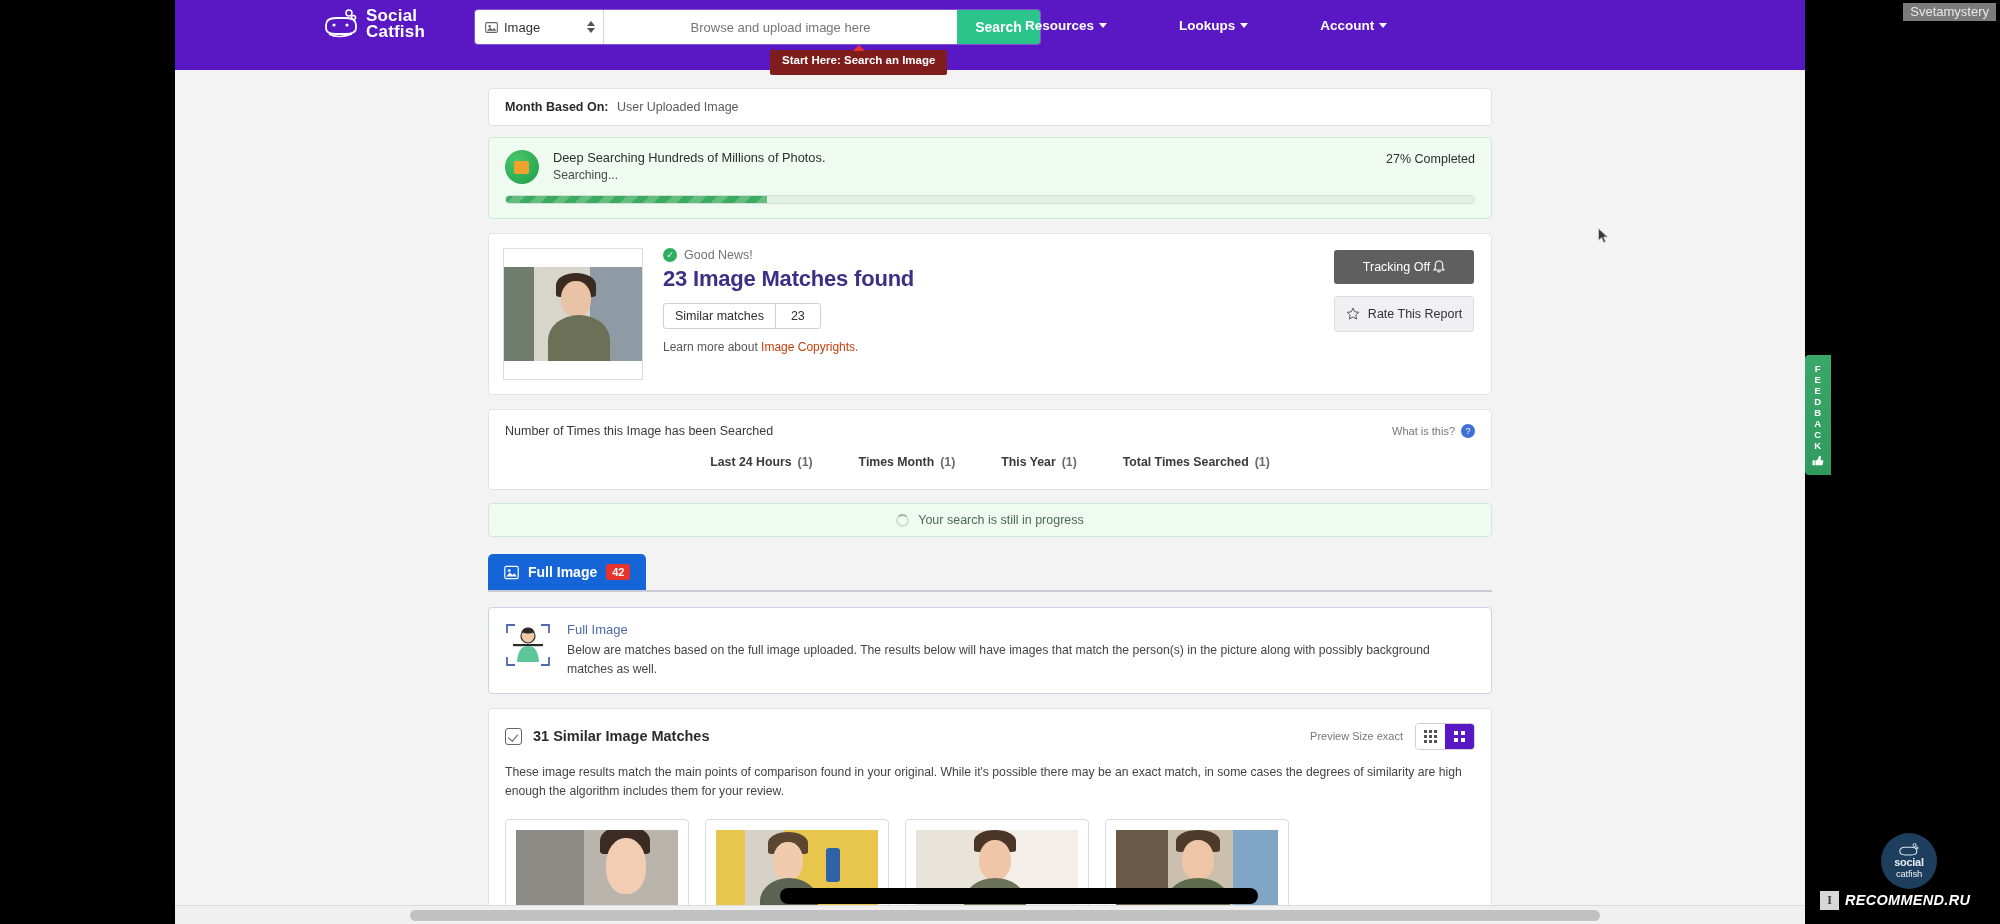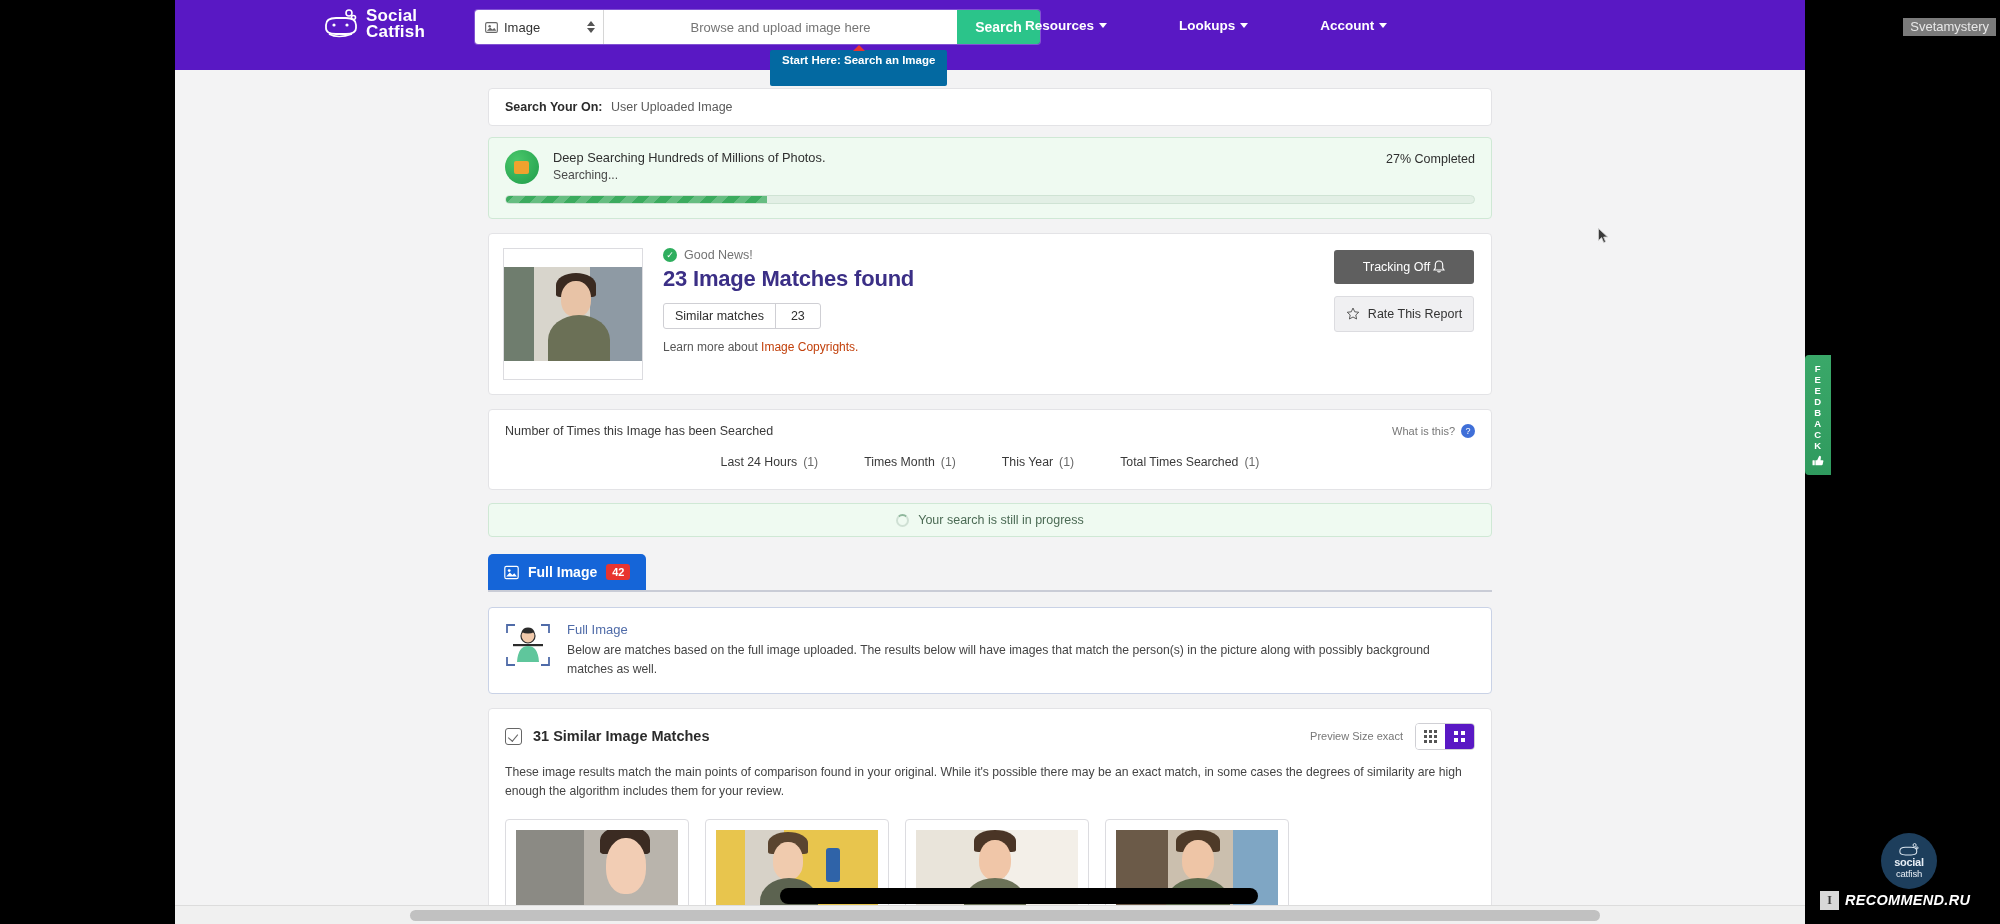--- a/index.html
+++ b/index.html
@@ -46,22 +46,22 @@
     width: 353px; background:#fff; border:0; outline:0;
     text-align:center; font-size:13px; color:#8b8b8b;
     font-family:"Liberation Sans", sans-serif;
   }
   .searchbtn {
     width:83px; background:#2bc48a; color:#fff; border:0; cursor:pointer;
     font-size:14px; font-weight:bold; font-family:"Liberation Sans", sans-serif;
   }
 
   .starthere {
-    position:absolute; left:595px; top:50px; background:#0369a1; color:#fff;
-    font-size:11.5px; font-weight:bold; padding:4px 12px 20px; border-radius:2px;
+    position:absolute; left:595px; top:50px; background:#7f1d1d; color:#fff;
+    font-size:11.5px; font-weight:bold; padding:4px 12px 9px; border-radius:2px;
     white-space:nowrap;
     text-align:right;
   }
   .starthere::before{
     content:""; position:absolute; left:50%; top:-5px; transform:translateX(-50%);
     width:0;height:0;border-left:6px solid transparent;border-right:6px solid transparent;
     border-bottom:6px solid #e8342f;
   }
 
   .navitems { position:absolute; left:850px; top:18px; display:flex; gap:72px; }
@@ -125,21 +125,21 @@
                font-size:12.5px; padding:10px 0; display:flex; align-items:center;
                justify-content:center; gap:8px; cursor:pointer; min-width:140px; }
 
   
   .tscard { margin-top:14px; padding:14px 16px 20px; }
   .tstop { display:flex; align-items:center; }
   .tstitle { font-size:12.5px; color:#3a3a3a; }
   .tswhat { margin-left:auto; font-size:11px; color:#777; display:flex; align-items:center; gap:6px; }
   .qmark { width:14px;height:14px;border-radius:50%;background:#3f6fd8;color:#fff;
            font-size:9px;display:flex;align-items:center;justify-content:center; }
-  .tsrow { margin-top:17px; display:flex; justify-content:center; gap:46px; }
+  .tsrow { margin-top:17px; display:flex; justify-content:center; gap:46px;font-weight:bold; }
   .tsitem { font-size:12.3px; color:#3a3a3a; }
   .tsitem i { font-style:normal; color:#6a6a6a; margin-left:6px; }
 
   .inprog { margin-top:13px; background:#effaf1; border:1px solid #cfe8d5; border-radius:4px;
             height:34px; display:flex; align-items:center; justify-content:center; gap:9px;
             font-size:12.5px; color:#4c6b55; }
   .spinner { width:13px;height:13px;border-radius:50%;border:2px solid #cfe0d4;
              border-top-color:#8fb79c; }
 
   
@@ -198,21 +198,21 @@
   }
   #feedback span { display:block; line-height:10px; }
 
   
   #hscroll { position:absolute; left:175px; top:905px; width:1630px; height:19px;
              background:#f0f0f0; border-top:1px solid #dcdcdc; }
   #hscroll .thumb { position:absolute; left:235px; top:4px; width:1190px; height:11px;
                     background:#c1c1c1; border-radius:6px; }
 
   
-  #svetamystery { position:absolute; right:4px; top:18px; background:#7b7b7b; color:#e8e8e8;
+  #svetamystery { position:absolute; right:4px; top:3px; background:#7b7b7b; color:#e8e8e8;
                   font-size:13px; padding:1px 7px 2px; font-family:"Liberation Sans", sans-serif; }
   #scwatermark { position:absolute; left:1881px; top:833px; width:56px;height:56px;
                  border-radius:50%; background:#1d3e5c;
                  display:flex; flex-direction:column; align-items:center; justify-content:center;
                  color:#e7eef5; }
   #scwatermark .w1 { font-size:11px; font-weight:bold; letter-spacing:-.3px; line-height:11px; }
   #scwatermark .w2 { font-size:9.5px; letter-spacing:-.2px; line-height:11px; }
   #recommend { position:absolute; left:1820px; top:888px; height:24px;
                display:flex; align-items:center; gap:6px; }
   #recommend .rbox { width:19px;height:19px; background:#d8d8d8; color:#3a3a3a;
@@ -284,21 +284,21 @@
           <span>Account</span>
           <span class="caret"></span>
         </div>
       </div>
     </div>
 
     <div id="content">
       <div class="col">
 
         <div class="card sbo">
-          <b>Search Your On:</b>
+          <b>Month Based On:</b>
           <span>User Uploaded Image</span>
         </div>
 
         <div class="progcard">
           <div class="pgtop">
             <div class="globe"></div>
             <div class="pgtext">
               <div class="l1">Deep Searching Hundreds of Millions of Photos.</div>
               <div class="l2">Searching...</div>
             </div>

